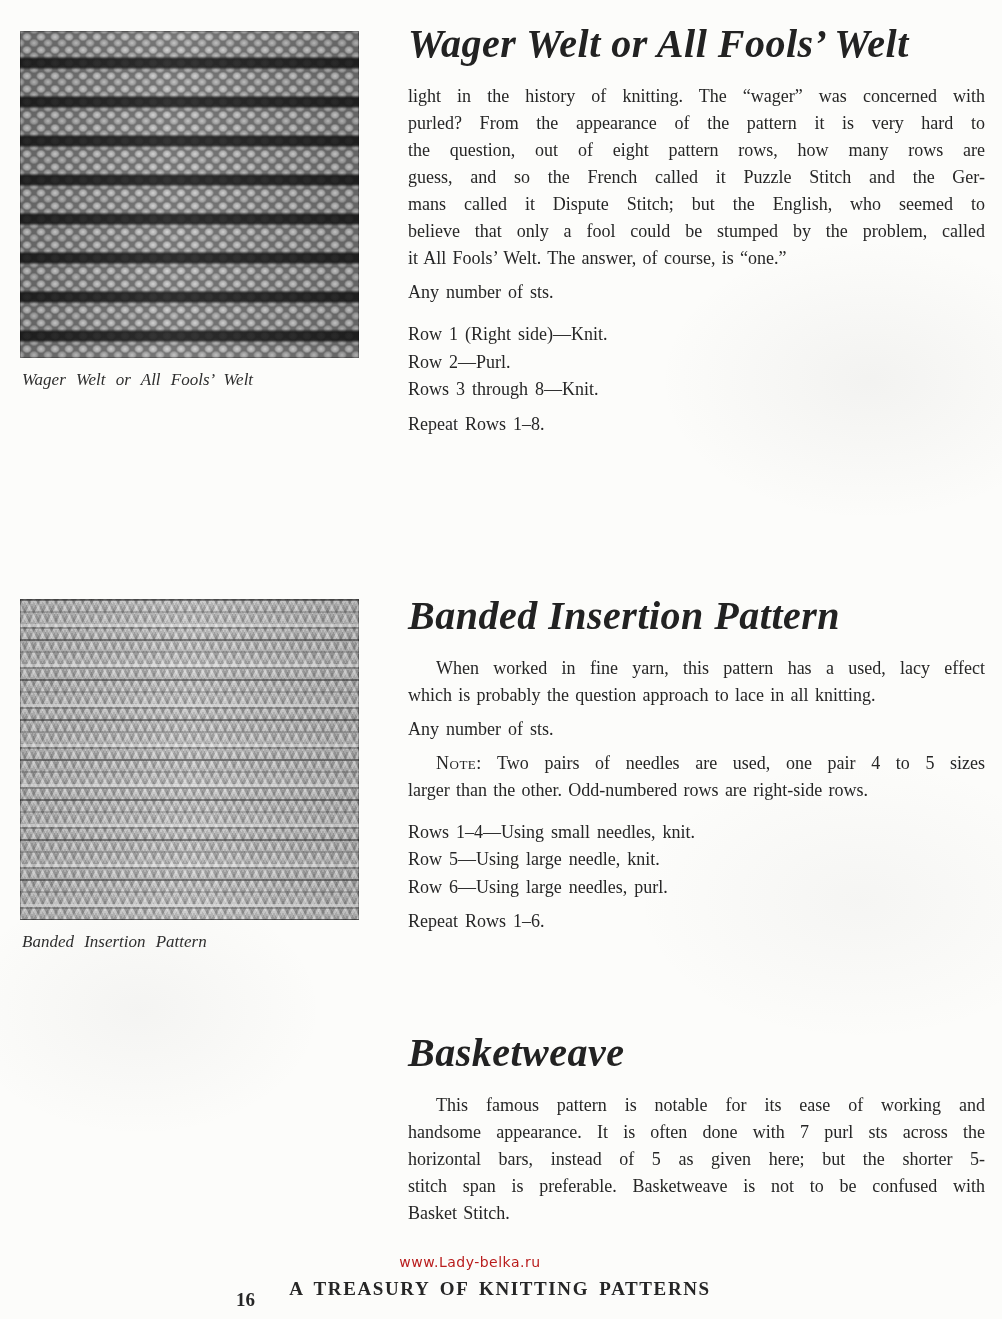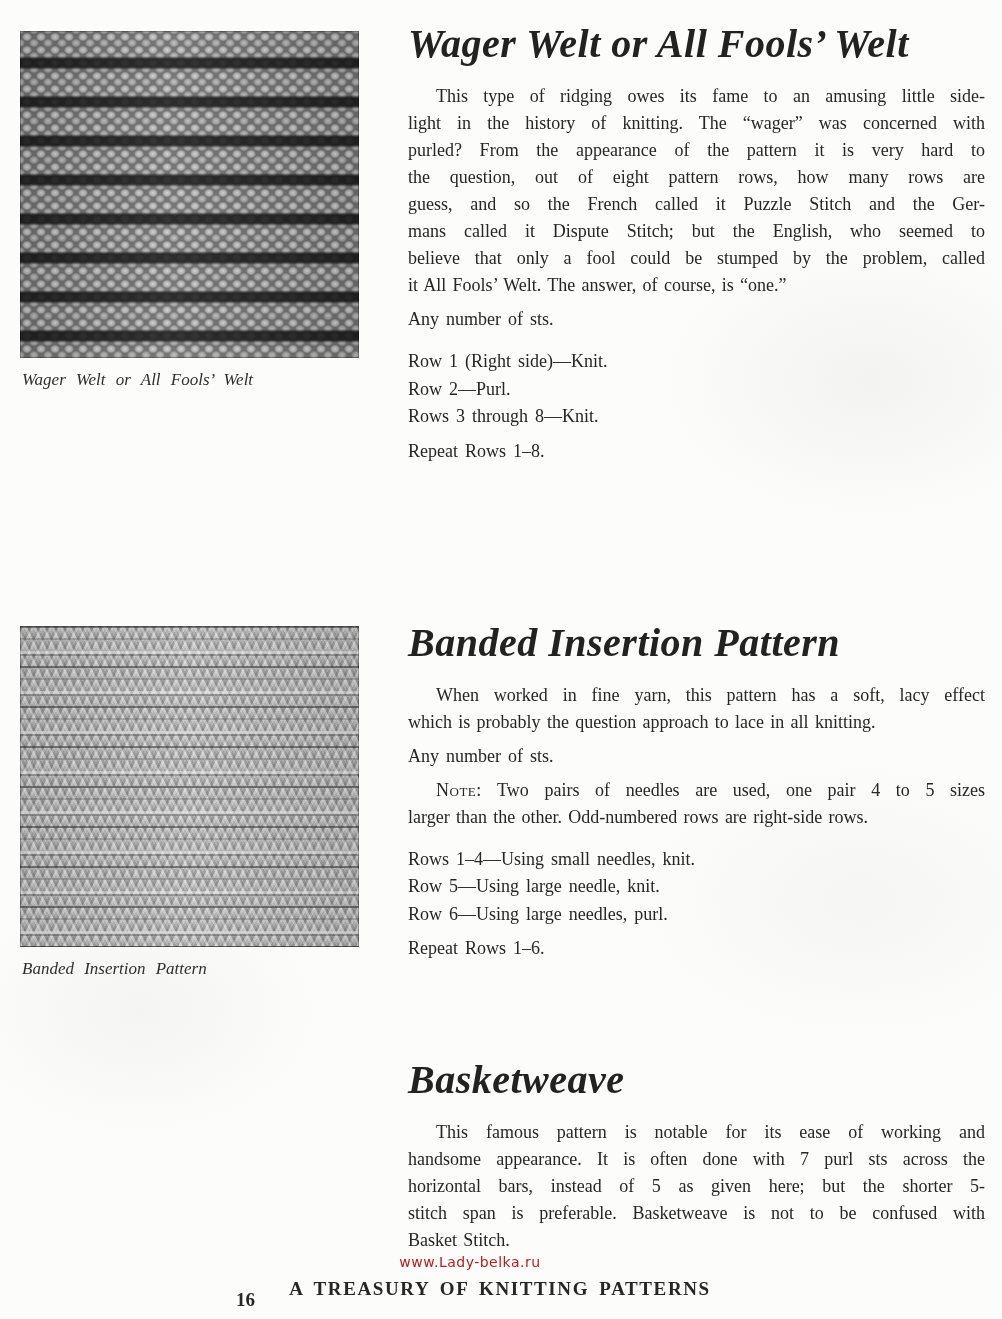--- a/index.html
+++ b/index.html
@@ -145,21 +145,20 @@
 <div class="page">
 
   <section class="pattern-section" id="section-wager">
     <figure class="figure-col">
       <div class="swatch swatch-wager"></div>
       <figcaption>Wager Welt or All Fools’ Welt</figcaption>
     </figure>
     <div class="text-col">
       <h1 class="pattern-title">Wager Welt or All Fools’ Welt</h1>
       <div class="para">
-          <div class="line first">This type of ridging owes its fame to an amusing little side-</div>
           <div class="line">light in the history of knitting. The “wager” was concerned with</div>
           <div class="line">purled? From the appearance of the pattern it is very hard to</div>
           <div class="line">the question, out of eight pattern rows, how many rows are</div>
           <div class="line">guess, and so the French called it Puzzle Stitch and the Ger-</div>
           <div class="line">mans called it Dispute Stitch; but the English, who seemed to</div>
           <div class="line">believe that only a fool could be stumped by the problem, called</div>
           <div class="line last">it All Fools’ Welt. The answer, of course, is “one.”</div>
         </div>
       <div class="center-line">Any number of sts.</div>
       <div class="rows-block">
@@ -172,21 +171,21 @@
   </section>
 
   <section class="pattern-section" id="section-banded">
     <figure class="figure-col">
       <div class="swatch swatch-banded"></div>
       <figcaption>Banded Insertion Pattern</figcaption>
     </figure>
     <div class="text-col">
       <h1 class="pattern-title">Banded Insertion Pattern</h1>
       <div class="para">
-          <div class="line first">When worked in fine yarn, this pattern has a soft, lacy effect</div>
+          <div class="line first">When worked in fine yarn, this pattern has a used, lacy effect</div>
           <div class="line last">which is probably the question approach to lace in all knitting.</div>
         </div>
       <div class="center-line">Any number of sts.</div>
       <div class="para">
           <div class="line first"><span class="note-label">Note:</span> Two pairs of needles are used, one pair 4 to 5 sizes</div>
           <div class="line last">larger than the other. Odd-numbered rows are right-side rows.</div>
         </div>
       <div class="rows-block">
           <div class="row-line">Rows 1–4—Using small needles, knit.</div>
           <div class="row-line">Row 5—Using large needle, knit.</div>

